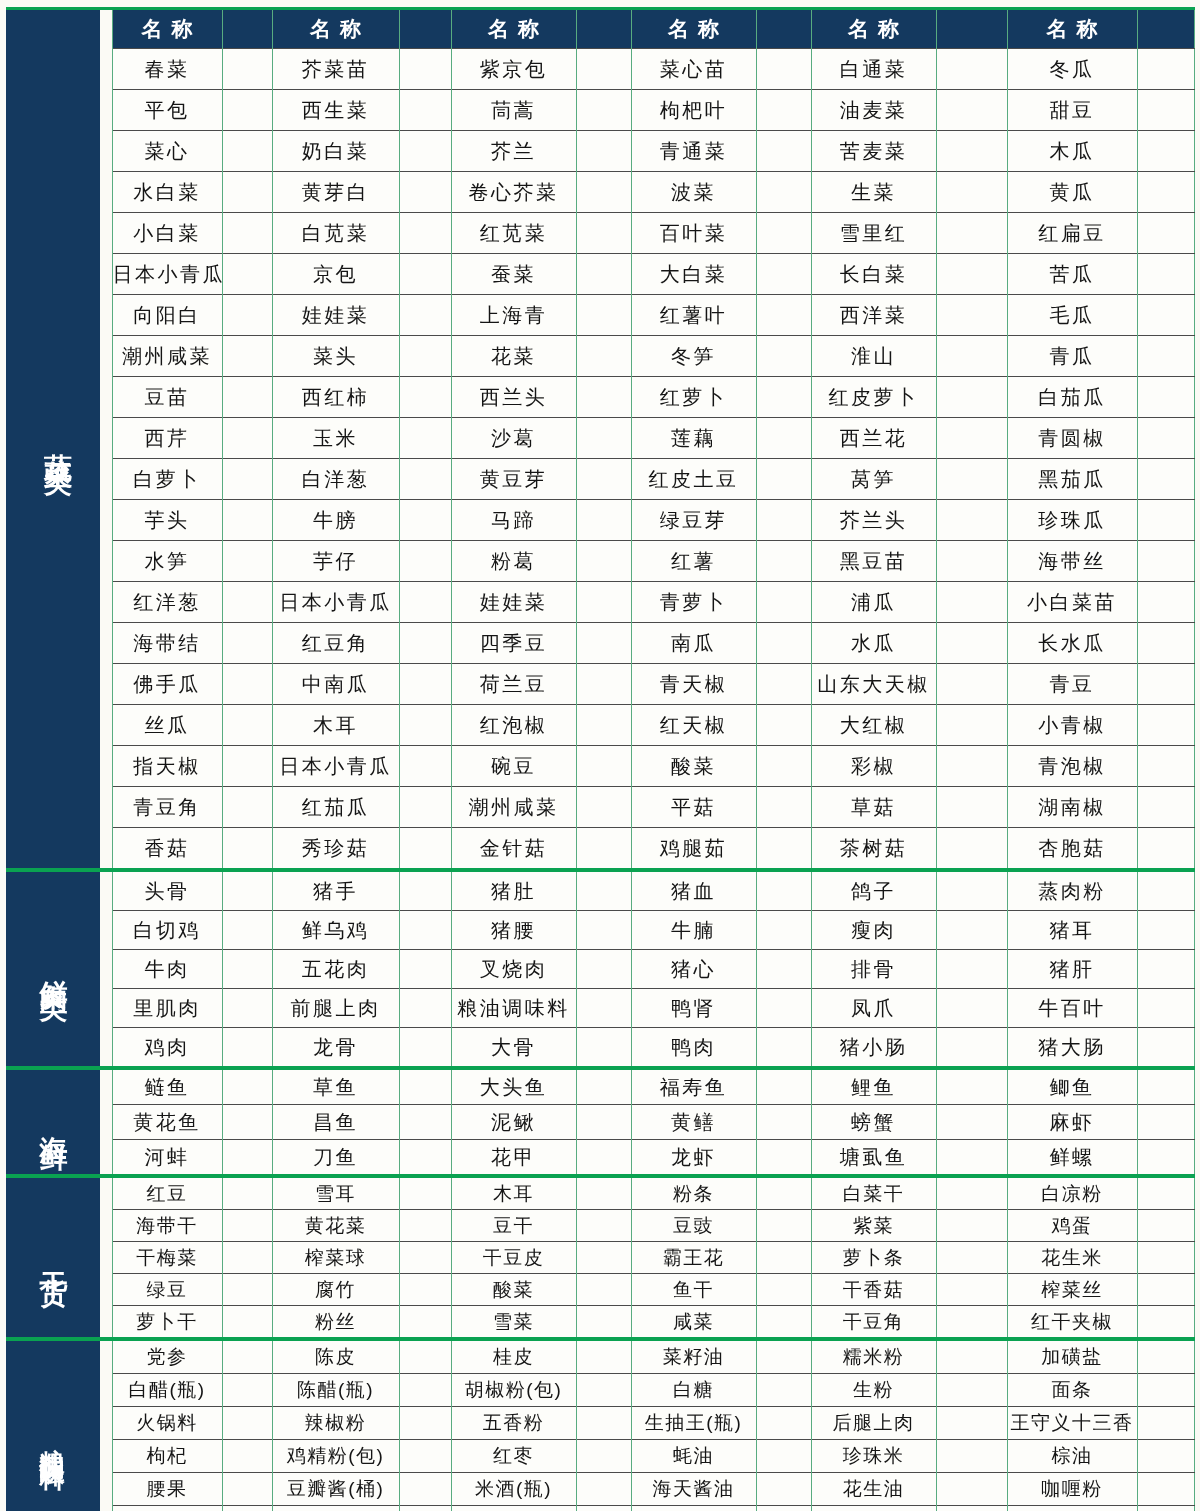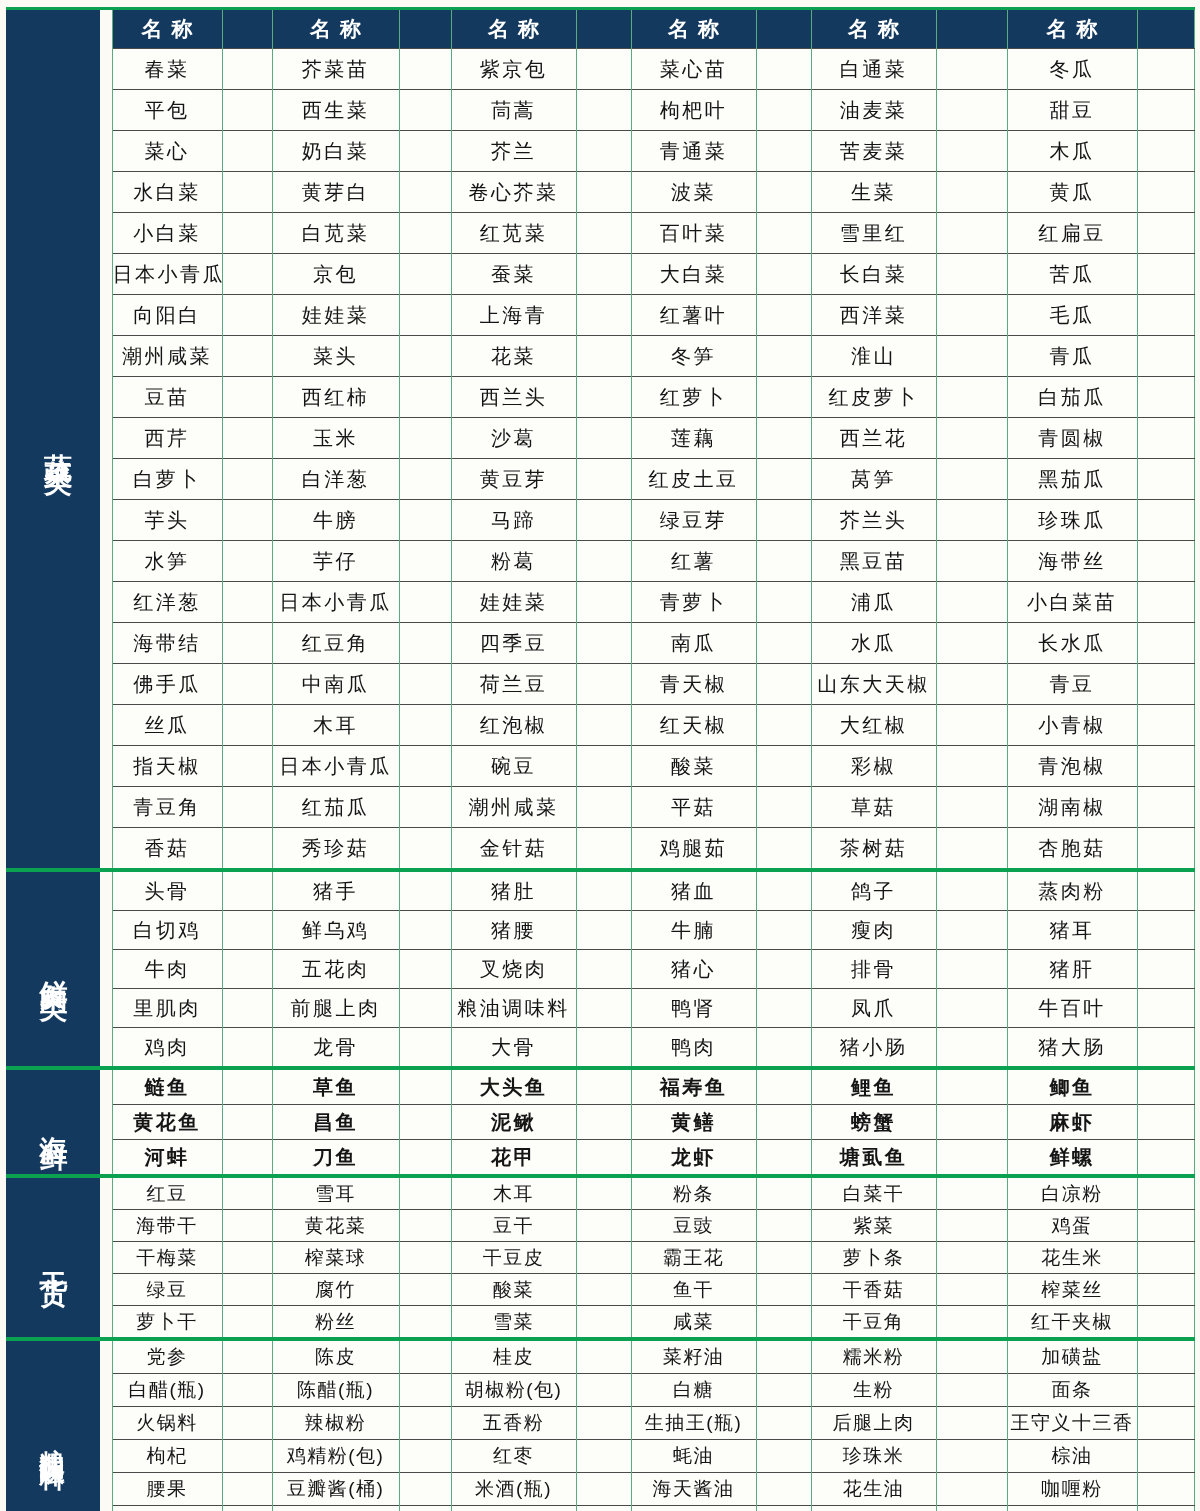--- a/index.html
+++ b/index.html
@@ -60,21 +60,21 @@
   tr.sec-grain-oil .vtext{font-size:25px;letter-spacing:4px;}
   td.gutter{background:transparent;border-top:none;}
   
   td.item{
     text-align:center;color:#151515;
     font-size:20px;letter-spacing:2.5px;
   }
   
   tr.sec-vegetables > td{height:40px;}
   tr.sec-meat > td{height:38px;}
-  tr.sec-seafood > td{height:34px;font-weight:bold;}
+  tr.sec-seafood > td{height:34px;}
   tr.sec-dried-goods > td{height:31px;}
   tr.sec-grain-oil > td{height:32px;}
   tr.sec-dried-goods > td.item,tr.sec-grain-oil > td.item{font-size:19px;letter-spacing:1.5px;}
 </style>
 </head>
 <body>
 
 <div class="sheet">
   <table class="grid">
     <colgroup>

